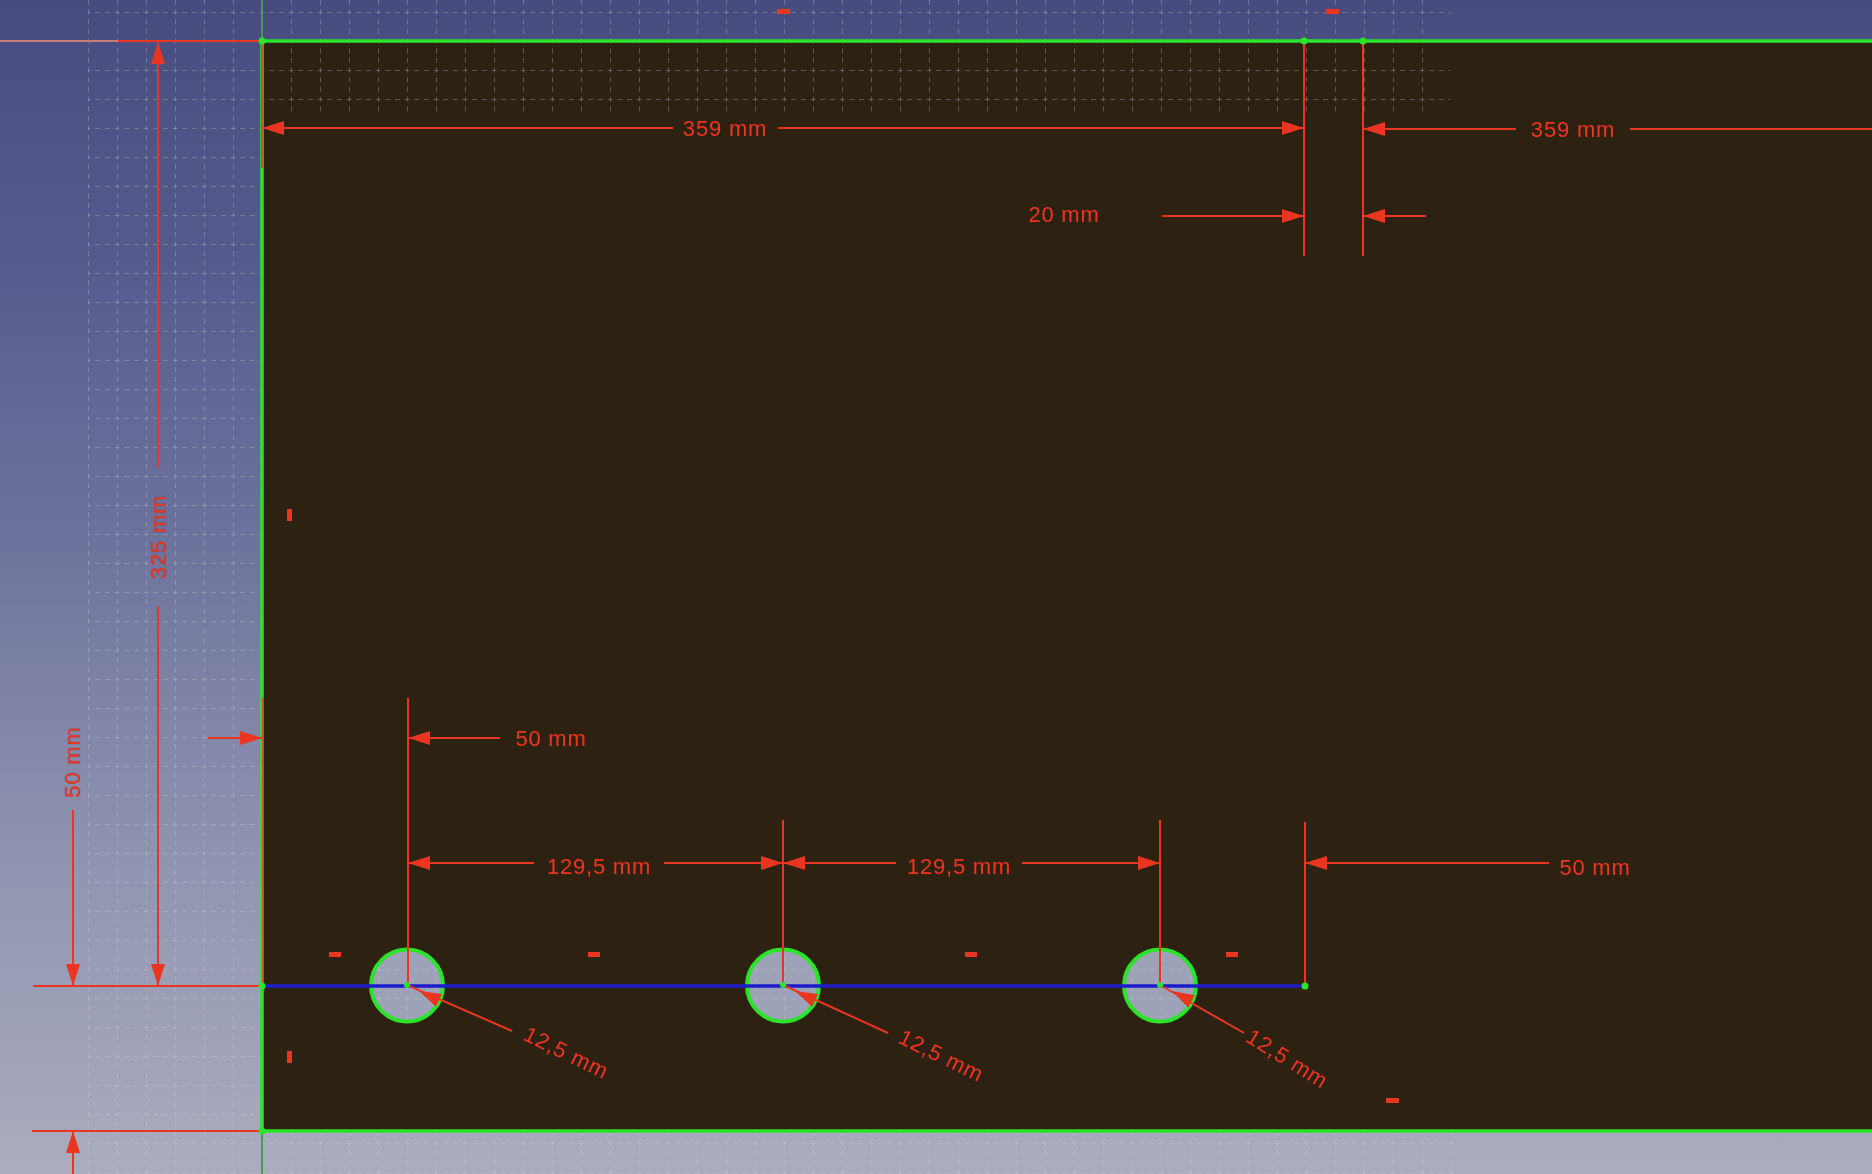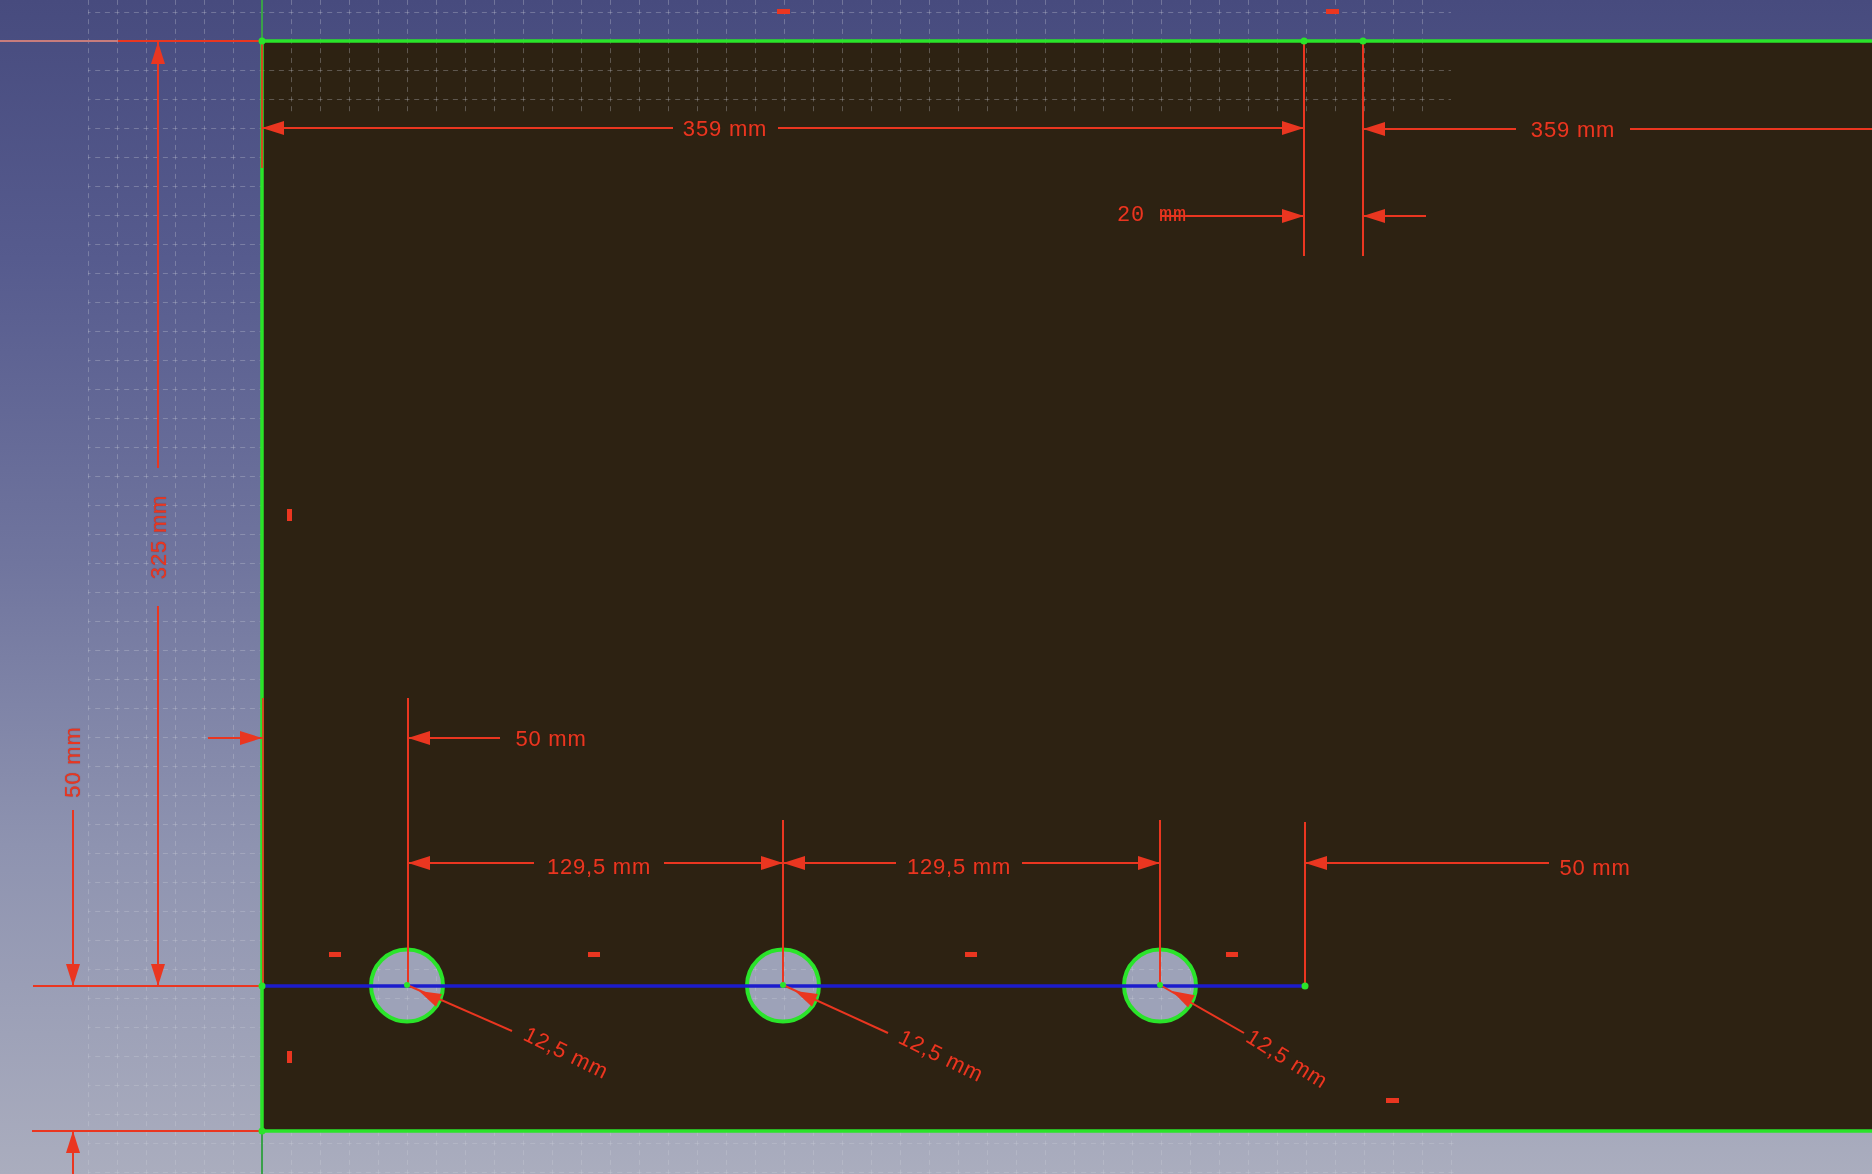--- a/index.html
+++ b/index.html
@@ -16,21 +16,21 @@
     transform:translate(-50%,-50%);
     font-size:22px;
     letter-spacing:0.8px;
     color:#ea3620;
     white-space:nowrap;
     text-shadow:0 0 1px rgba(120,20,10,.55);
   }
   .rot-ccw{transform:translate(-50%,-50%) rotate(-90deg);}
   #lbl-width-left   {left:725px;  top:129px;}
   #lbl-width-right  {left:1573px; top:130px;}
-  #lbl-notch        {left:1152px; top:215px;font-family:Liberation Mono, monospace;}
+  #lbl-notch        {left:1064px; top:215px;}
   #lbl-height       {left:159px;  top:537px;}
   #lbl-bottom-offset{left:73px;   top:762px;}
   #lbl-hole1-left   {left:551px;  top:739px;}
   #lbl-spacing-1    {left:599px;  top:867px;}
   #lbl-spacing-2    {left:959px;  top:867px;}
   #lbl-right-offset {left:1595px; top:868px;}
   #lbl-radius-1     {left:566px;  top:1053px; transform:translate(-50%,-50%) rotate(26deg);}
   #lbl-radius-2     {left:941px;  top:1056px; transform:translate(-50%,-50%) rotate(26deg);}
   #lbl-radius-3     {left:1287px; top:1059px; transform:translate(-50%,-50%) rotate(32deg);}
 </style>

